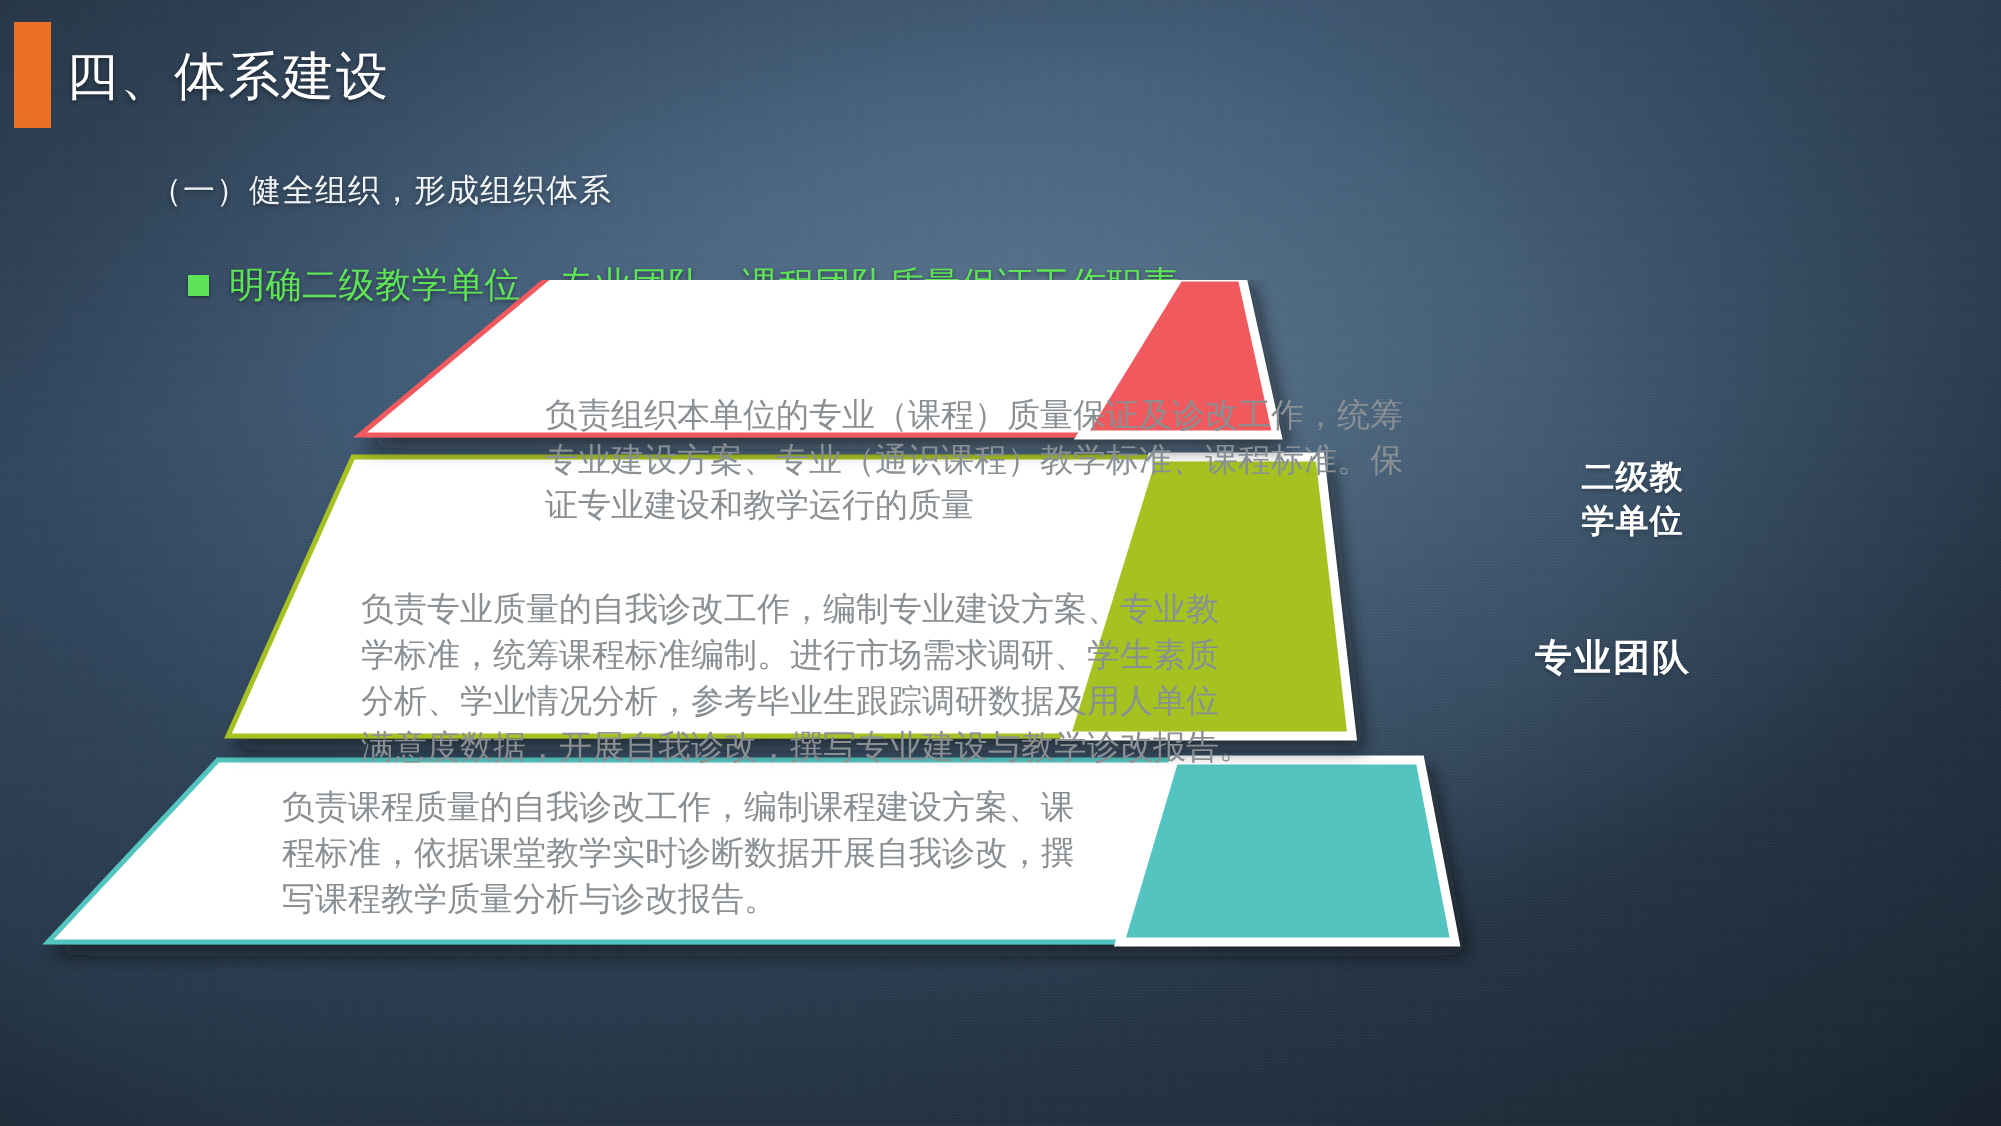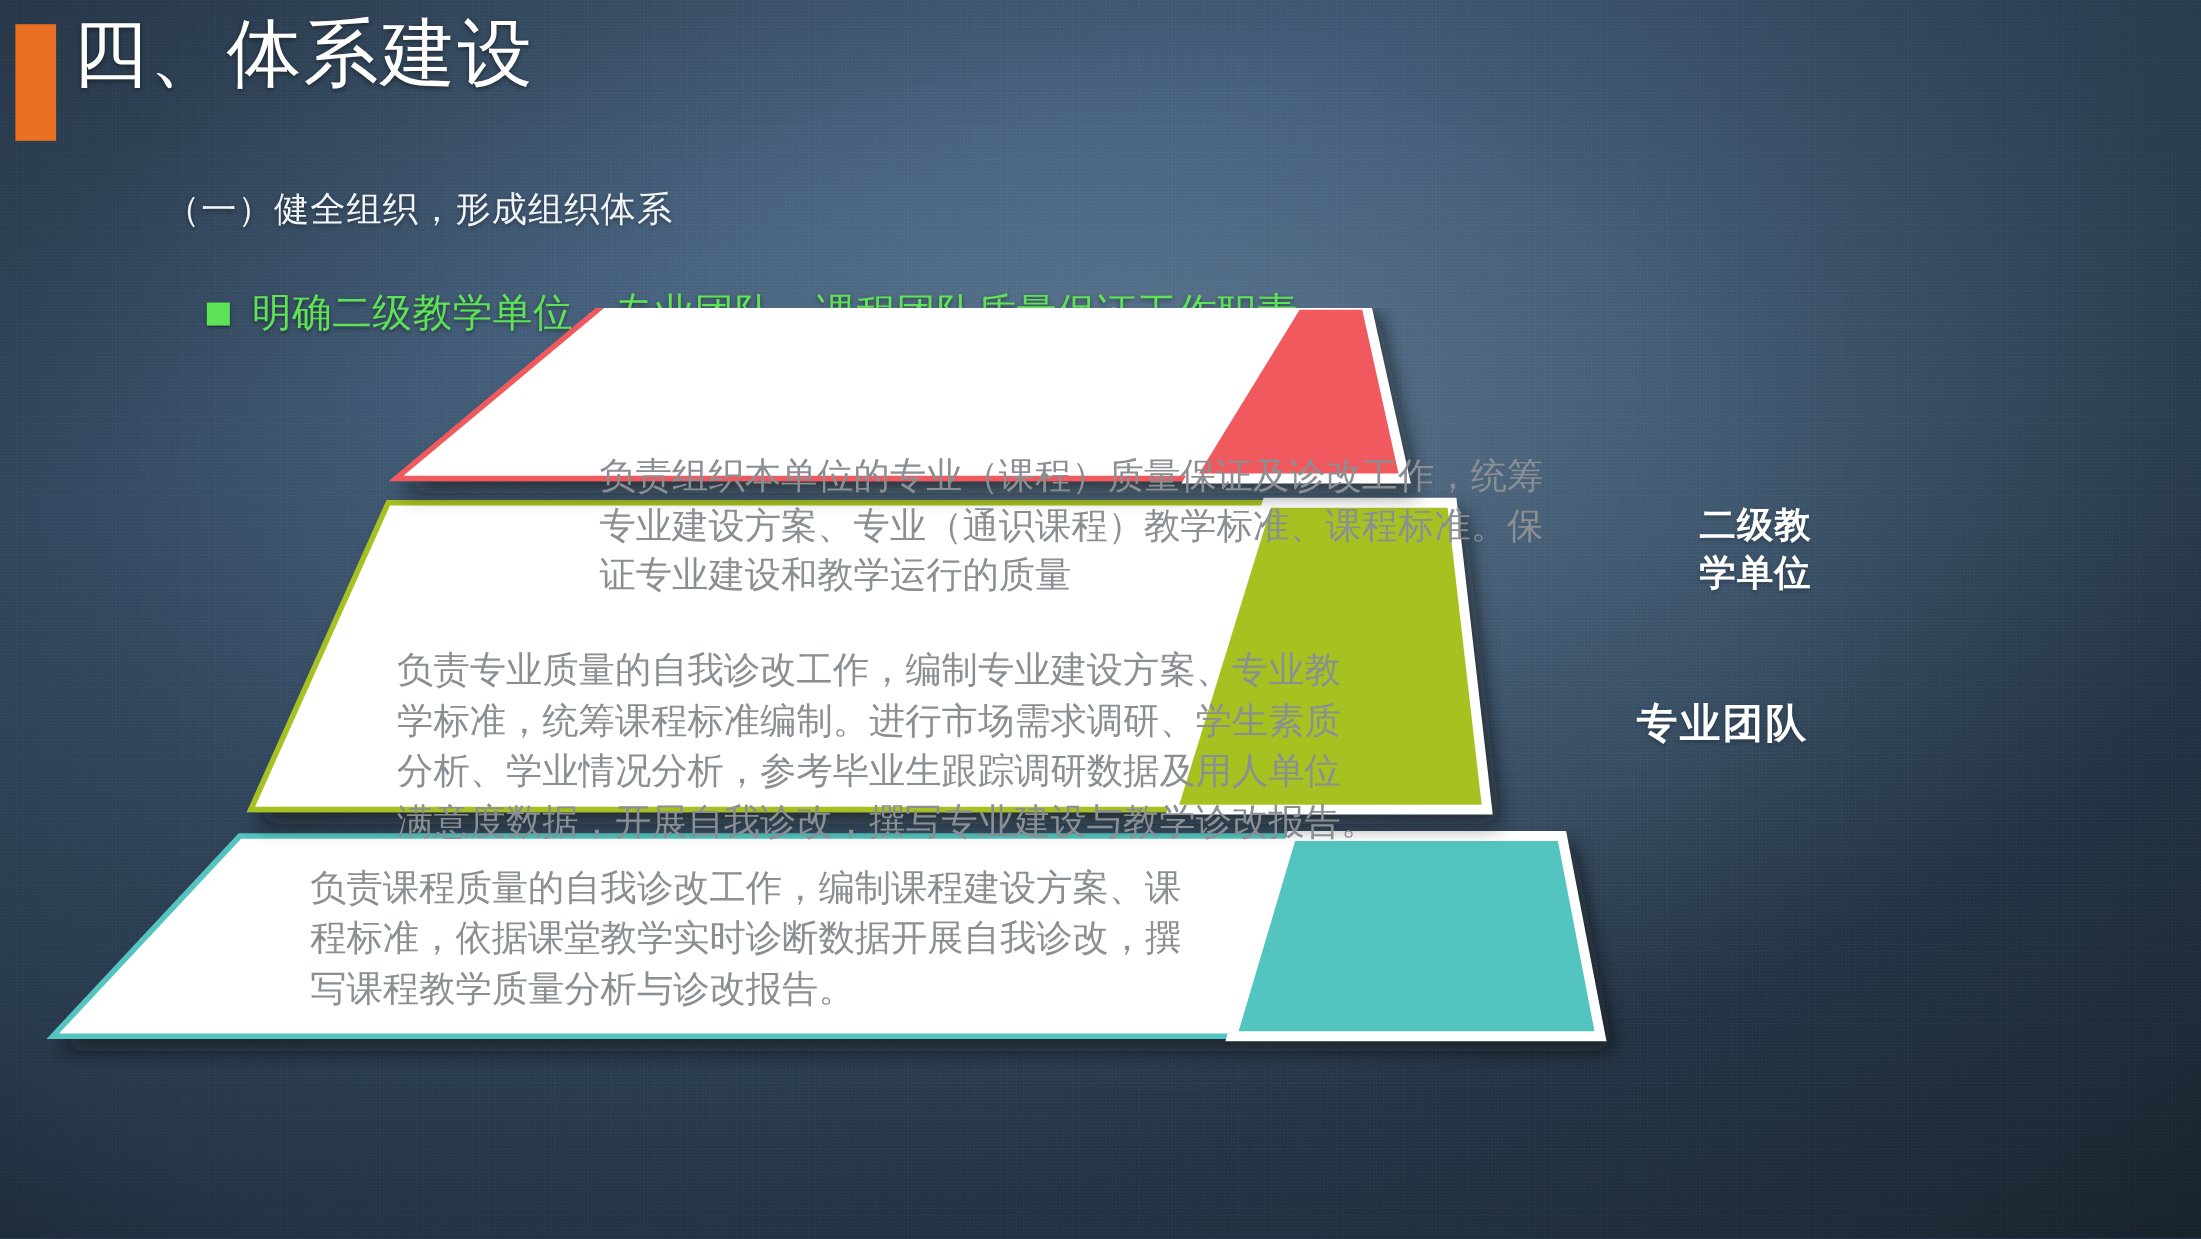--- a/index.html
+++ b/index.html
@@ -28,22 +28,22 @@
     background:radial-gradient(ellipse 1450px 1000px at 50% 42%, rgba(0,0,0,0) 40%, rgba(10,18,26,0.30) 82%, rgba(8,14,20,0.55) 100%);
   }
   .layer{position:absolute;z-index:3;}
 
   
   #accent-bar{
     position:absolute;left:14px;top:22px;width:37px;height:106px;
     background:#ea7024;z-index:4;
   }
   #page-title{
-    position:absolute;left:66px;top:2px;z-index:4;
-    color:#ffffff;font-size:68px;line-height:96px;letter-spacing:2px;
+    position:absolute;left:66px;top:28px;z-index:4;
+    color:#ffffff;font-size:52px;line-height:96px;letter-spacing:2px;
     font-family:"DejaVu Sans","Liberation Sans",sans-serif;
     text-shadow:0 2px 5px rgba(0,0,0,0.45);
     white-space:nowrap;
   }
   #subtitle{
     position:absolute;left:150px;top:160px;z-index:4;
     color:#f2f5f8;font-size:32px;line-height:60px;letter-spacing:1px;
     text-shadow:0 2px 5px rgba(0,0,0,0.40);white-space:nowrap;
   }
   #bullet-row{
@@ -53,28 +53,28 @@
   #bullet-marker{width:21px;height:21px;background:#57dd5a;display:block;
     box-shadow:0 1px 3px rgba(0,0,0,0.5);}
   #bullet-text{color:#5ee356;font-size:36px;line-height:46px;letter-spacing:0.5px;
     text-shadow:0 2px 4px rgba(0,0,0,0.45);}
 
   .tier-text{
     position:absolute;color:#8a8f93;z-index:6;
     font-family:"DejaVu Serif","Liberation Serif",serif;
     letter-spacing:0px;white-space:pre-line;
   }
-  #tier1-text{left:545px;top:410px;width:955px;font-size:33px;line-height:45px;}
+  #tier1-text{left:545px;top:392px;width:955px;font-size:33px;line-height:45px;}
   #tier2-text{left:361px;top:586px;width:1000px;font-size:33px;line-height:46px;}
   #tier3-text{left:282px;top:784px;width:910px;font-size:33px;line-height:46px;}
 
   .tier-label{
     position:absolute;color:#ffffff;z-index:7;font-weight:bold;
     font-family:"DejaVu Sans","Liberation Sans",sans-serif;
-    text-align:left;text-shadow:0 2px 4px rgba(0,0,0,0.25);
+    text-align:center;text-shadow:0 2px 4px rgba(0,0,0,0.25);
     white-space:pre-line;
   }
   #tier1-label{left:1545px;top:455px;width:175px;font-size:33px;line-height:44px;letter-spacing:1px;}
   #tier2-label{left:1488px;top:634px;width:250px;font-size:37px;line-height:48px;letter-spacing:2px;}
   #tier3-label{left:1440px;top:838px;width:250px;font-size:37px;line-height:48px;letter-spacing:2px;}
 </style>
 </head>
 <body>
 
 <div id="slide">

